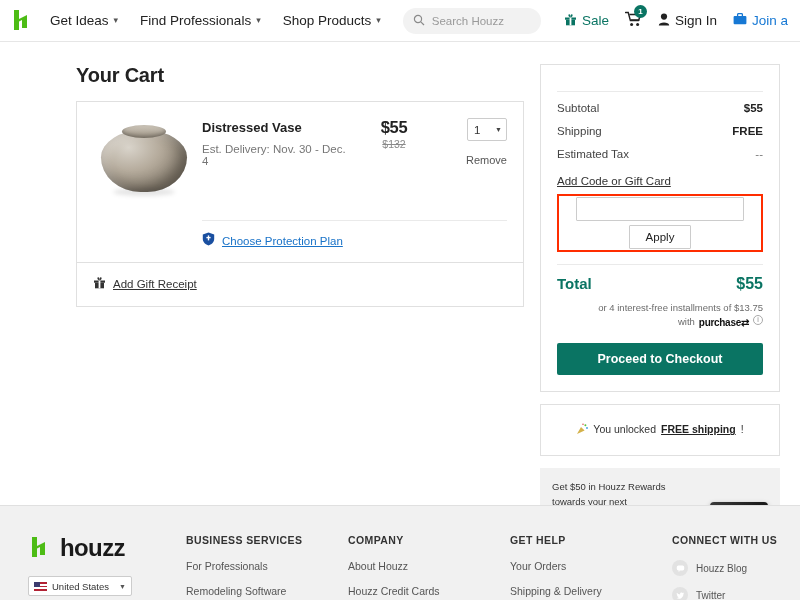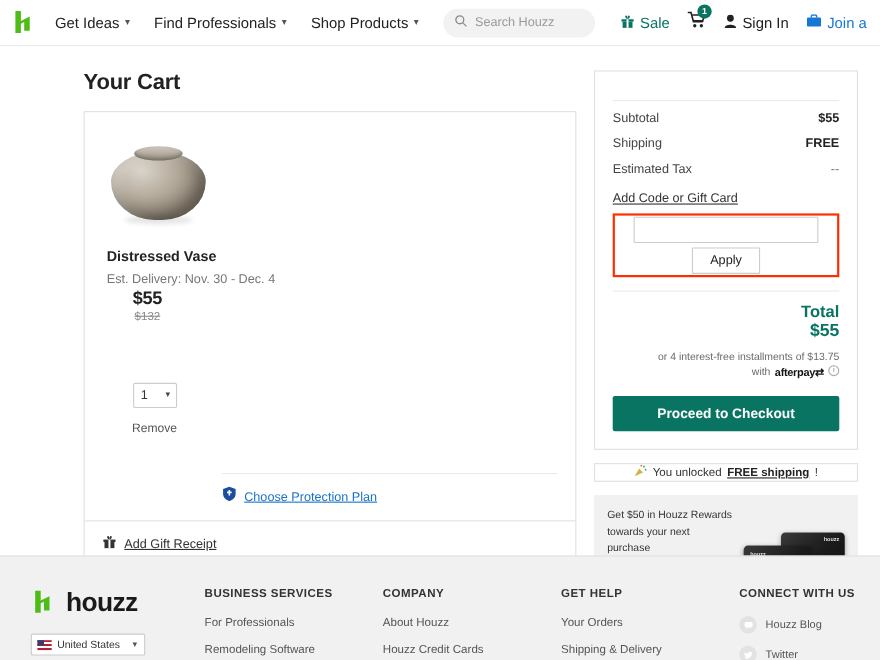--- a/index.html
+++ b/index.html
@@ -68,21 +68,21 @@
   }
   .col-left { width: 448px; flex: 0 0 448px; }
   .col-right { width: 240px; flex: 0 0 240px; }
 
   .page-title {
     font-size: 20px; font-weight: bold; color: #222;
     margin-bottom: 14px; letter-spacing: -0.2px;
   }
 
   .cart-card { border: 1px solid #e0e0e0; background: #fff; }
-  .cart-item { display: flex; padding: 14px 16px 14px 14px; flex-direction: column; }
+  .cart-item { display: flex; padding: 14px 16px 14px 14px; }
   .thumb {
     width: 105px; height: 90px; flex: 0 0 105px;
     display: flex; align-items: center; justify-content: center;
   }
   .vase {
     width: 86px; height: 62px;
     background:
       radial-gradient(ellipse at 32% 28%, #d9d4cb 0%, #b5ab9c 38%, #8d8374 70%, #6e6559 100%);
     border-radius: 50% 50% 46% 46% / 44% 44% 56% 56%;
     position: relative;
@@ -161,42 +161,42 @@
     flex: 1 1 auto; height: 24px; border: 1px solid #cccccc; background: #fff;
     outline: none; font-size: 11.5px; padding: 0 6px; color: #333;
     font-family: "Liberation Sans", sans-serif; border-radius: 1px;
   }
   .apply-btn {
     width: 62px; height: 24px; border: 1px solid #cccccc; background: #fff;
     font-size: 11.5px; color: #222; cursor: pointer; border-radius: 1px;
     font-family: "Liberation Sans", sans-serif;
   }
   .total-divider { border-top: 1px solid #eaeaea; margin: 2px 0 10px 0; }
-  .total-row { display: flex; justify-content: space-between; align-items: flex-end; flex-direction: column; }
+  .total-row { display: flex; justify-content: space-between; align-items: flex-start; }
   .total-label { font-size: 15px; font-weight: bold; color: #0a7463; }
   .total-val { font-size: 16px; font-weight: bold; color: #0a7463; }
   .installments {
     text-align: right; font-size: 9.5px; color: #6b6b6b; margin-top: 8px; line-height: 1.5;
   }
   .afterpay-line { display: flex; justify-content: flex-end; gap: 4px; }
   .afterpay-logo { font-size: 10px; font-weight: bold; color: #111; letter-spacing: -0.3px; }
   .info-dot {
     width: 10px; height: 10px; border-radius: 50%; border: 1px solid #aaa;
     color: #888; font-size: 7px; display: inline-flex;
     align-items: center; justify-content: center; cursor: pointer;
   }
   .checkout-btn {
     width: 100%; height: 32px; background: #0a7463; border: none;
     color: #fff; font-size: 12.5px; font-weight: bold; cursor: pointer;
     margin-top: 13px; border-radius: 2px;
     font-family: "Liberation Sans", sans-serif;
   }
   .free-ship-card {
     border: 1px solid #e0e0e0; background: #fff; margin-top: 12px;
-    padding: 0 10px; display: flex; align-items: center;
+    padding: 18px 10px; display: flex; 
     justify-content: center; gap: 5px; font-size: 10.5px; color: #333;
   }
   .free-ship-strong { text-decoration: underline; font-weight: bold; color: #222; }
   .cc-promo {
     background: #f1f1f1; margin-top: 12px; padding: 12px 12px 11px 12px;
     display: flex; align-items: center; gap: 8px; position: relative; min-height: 62px;
   }
   .cc-text { font-size: 9.5px; color: #333; line-height: 1.55; flex: 1 1 auto; }
   .cc-learn {
     display: inline-block; margin-top: 7px; font-size: 9.5px;
@@ -435,21 +435,21 @@
         <div class="total-divider"></div>
         <div class="total-row">
           <span class="total-label">Total</span>
           <span class="total-val">$55</span>
         </div>
 
         <div class="installments">
           <div>or 4 interest-free installments of $13.75</div>
           <div class="afterpay-line">
             <span>with</span>
-            <span class="afterpay-logo">afterpay⇄</span>
+            <span class="afterpay-logo">purchase⇄</span>
             <span class="info-dot">i</span>
           </div>
         </div>
 
         <button class="checkout-btn">Proceed to Checkout</button>
       </div>
 
       <div class="free-ship-card">
         <span>
           <svg width="12" height="12" viewBox="0 0 12 12">

